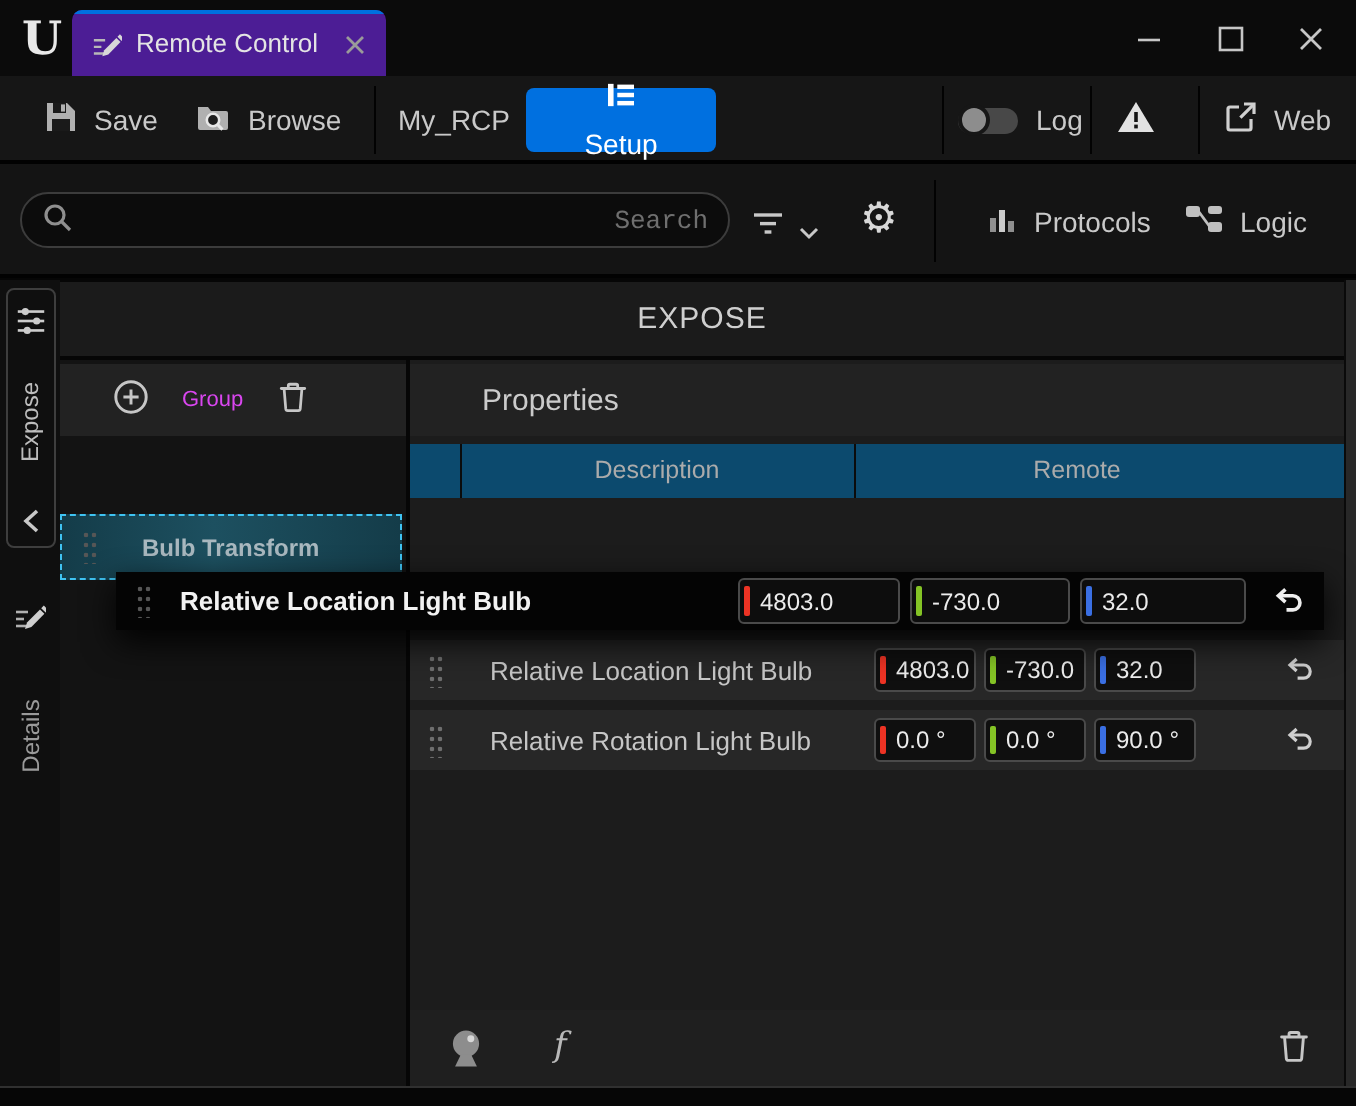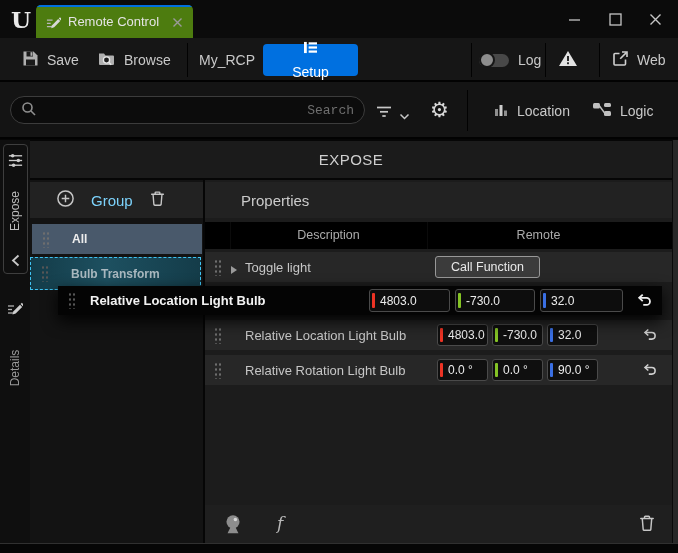--- a/index.html
+++ b/index.html
@@ -10,21 +10,21 @@
     font-family:"Liberation Sans", sans-serif;
     color:#c8c8c8; font-size:13px;
     -webkit-font-smoothing:antialiased;
   }
   .abs { position:absolute; }
 
   
   #titlebar { left:0; top:0; width:678px; height:38px; background:#0b0b0b; }
   #ue-logo { left:8px; top:5px; width:26px; height:28px; font-family:"DejaVu Serif",serif;
              font-size:23px; font-weight:bold; color:#e9e9e9; display:flex; align-items:center; justify-content:center; }
-  #doc-tab { left:36px; top:5px; width:157px; height:33px; background:#4d7c0f;
+  #doc-tab { left:36px; top:5px; width:157px; height:33px; background:#4c1d95;
              border-radius:5px 5px 0 0; overflow:hidden; }
   #doc-tab .tabaccent { position:absolute; left:0; top:0; right:0; height:2px; }
   #doc-tab .tabicon { position:absolute; left:10px; top:10px; }
   #doc-tab .tablabel { position:absolute; left:32px; top:9px; font-size:13px; color:#e4e4e4; }
   #doc-tab .tabclose { position:absolute; right:9px; top:11px; width:12px; height:12px; }
   .winbtn { top:7px; width:26px; height:24px; display:flex; align-items:center; justify-content:center; }
 
   
   #toolbar { left:0; top:38px; width:678px; height:44px; background:#161616; border-bottom:2px solid #020202; }
   .tbtn { height:44px; display:flex; align-items:center; gap:8px; color:#c9c9c9; font-size:14px; position:absolute; top:0; }
@@ -52,36 +52,36 @@
   
   #sidestrip { left:0; top:140px; width:30px; height:403px; background:#0f0f0f; }
   #drawer-tab { position:absolute; left:3px; top:4px; width:25px; height:130px; border:1px solid #3e3e3e; border-radius:4px; }
   .vtext { display:flex; align-items:center; justify-content:center; }
   .vtext span { transform:rotate(-90deg); white-space:nowrap; font-size:12px; color:#bdbdbd; }
 
   
   #group-panel { left:30px; top:180px; width:173px; height:363px; background:#131313; }
   #group-header { position:absolute; left:0; top:2px; width:173px; height:36px; background:#222222;
                   display:flex; align-items:center; gap:16px; padding-left:26px; }
-  #group-header .glabel { font-size:15px; color:#7dd3fc; }
+  #group-header .glabel { font-size:11px; color:#d946ef; }
   .grow { position:absolute; left:2px; width:170px; height:30px; display:flex; align-items:center; gap:22px; padding-left:10px; }
   .grip { width:8px; height:17px;
           background-image:radial-gradient(circle,#6e6e6e 1px,transparent 1.3px);
           background-size:4px 5px; flex:0 0 auto; }
   .grip.dim { background-image:radial-gradient(circle,#565656 1px,transparent 1.3px); }
   #grp-all { top:44px; font-weight:bold; font-size:12px; color:#ededed; }
   #grp-lt  { left:0px; top:77px; width:171px; height:33px; font-weight:bold; font-size:12px; color:#a9b8bf;
              background:linear-gradient(90deg,#143c49,#1d5060 45%,#143c49);
              border:1px dashed #3fc3f2; }
 
   
   #props-panel { left:205px; top:180px; width:467px; height:363px; background:#1c1c1c; }
   #props-header { position:absolute; left:0; top:2px; width:467px; height:36px; background:#222222;
                   display:flex; align-items:center; padding-left:36px; font-size:15px; color:#cbcbcb; }
-  #thead { position:absolute; left:0; top:42px; width:467px; height:27px; background:#000000; font-size:12.5px; color:#ababab; }
+  #thead { position:absolute; left:0; top:42px; width:467px; height:27px; background:#0c4a6e; font-size:12.5px; color:#ababab; }
   #thead .colsep { position:absolute; top:0; bottom:0; width:1px; background:#0b0b0b; }
   #thead .hdesc { position:absolute; left:25px; width:197px; top:6px; text-align:center; }
   #thead .hval  { position:absolute; left:222px; width:223px; top:6px; text-align:center; }
   .prow { position:absolute; left:0; width:467px; height:30px; background:#272727; }
   .prow .grip { position:absolute; left:9px; top:7px; }
   .prow .plabel { position:absolute; left:40px; top:8px; font-size:13px; color:#c6c6c6; }
   .expander { position:absolute; left:25px; top:11px; }
   #callfn-btn { position:absolute; left:230px; top:4px; width:105px; height:22px; background:#3b3b3b;
                 border:1px solid #989898; border-radius:3px; display:flex; align-items:center; justify-content:center;
                 font-size:12.5px; color:#e9e9e9; }
@@ -236,21 +236,21 @@
   <span class="abs gear" style="left:430px; top:17px;">⚙</span>
   <div class="vsep" style="left:467px; top:8px; height:41px;"></div>
   <div class="tbtn" style="left:493px; height:57px;">
     <span>
       <svg width="16" height="16" viewBox="0 0 16 16">
           <rect x="2" y="8" width="3" height="7" fill="#8f8f8f"></rect>
           <rect x="6.5" y="4" width="3" height="11" fill="#cccccc"></rect>
           <rect x="11" y="9.5" width="3" height="5.5" fill="#8f8f8f"></rect>
         </svg>
     </span>
-    <span>Location</span>
+    <span>Protocols</span>
   </div>
   <div class="tbtn" style="left:592px; height:57px;">
     <span>
       <svg width="20" height="15" viewBox="0 0 20 15">
           <rect x="1" y="1" width="7" height="5.5" rx="1.5" fill="#c0c0c0"></rect>
           <rect x="12" y="1" width="7" height="4" rx="1.5" fill="#c0c0c0"></rect>
           <rect x="12" y="9" width="7" height="5" rx="1.5" fill="#c0c0c0"></rect>
           <line x1="7.5" y1="4" x2="13" y2="11.5" stroke="#c0c0c0" stroke-width="1.4"></line>
         </svg>
     </span>
@@ -307,54 +307,38 @@
     </span>
     <span class="glabel">Group</span>
     <span>
       <svg width="17" height="17" viewBox="0 0 16 16">
           <path d="M2.5 4h11" stroke="#c6c6c6" stroke-width="1.3" stroke-linecap="round"></path>
           <path d="M5.8 4V2.7a.7.7 0 01.7-.7h3a.7.7 0 01.7.7V4" stroke="#c6c6c6" stroke-width="1.3" fill="none"></path>
           <path d="M3.8 4l.8 9.6a.9.9 0 00.9.8h5a.9.9 0 00.9-.8L12.2 4" stroke="#c6c6c6" stroke-width="1.3" fill="none"></path>
         </svg>
     </span>
   </div>
-  <div class="grow" id="grp-all" style="background:#49596b;">
-    <span class="grip"></span>
-    <span>All</span>
-  </div>
   <div class="grow" id="grp-lt">
     <span class="grip dim"></span>
     <span>Bulb Transform</span>
   </div>
 </div>
 
 <div id="props-panel" class="abs">
   <div id="props-header">
     <span>Properties</span>
   </div>
 
   <div id="thead">
     <div class="colsep" style="left:25px;"></div>
     <div class="colsep" style="left:222px;"></div>
     <span class="hdesc">Description</span>
     <span class="hval">Remote</span>
   </div>
 
-  <div class="prow" style="top:72px;">
-    <span class="grip"></span>
-    <span class="expander">
-      <svg width="8" height="10" viewBox="0 0 8 10">
-          <path d="M1 1l6 4-6 4z" fill="#9a9a9a"></path>
-        </svg>
-    </span>
-    <span class="plabel">Toggle light</span>
-    <div id="callfn-btn">
-      <span>Call Function</span>
-    </div>
-  </div>
 
   <div class="prow" style="top:140px;">
     <span class="grip"></span>
     <span class="plabel">Relative Location Light Bulb</span>
     <div class="num-field" style="left:232px; width:51px;">
       <span class="axisbar" style="background:#ed3324;"></span>
       <span>4803.0</span>
     </div>
     <div class="num-field" style="left:287px; width:51px;">
       <span class="axisbar" style="background:#84c325;"></span>

